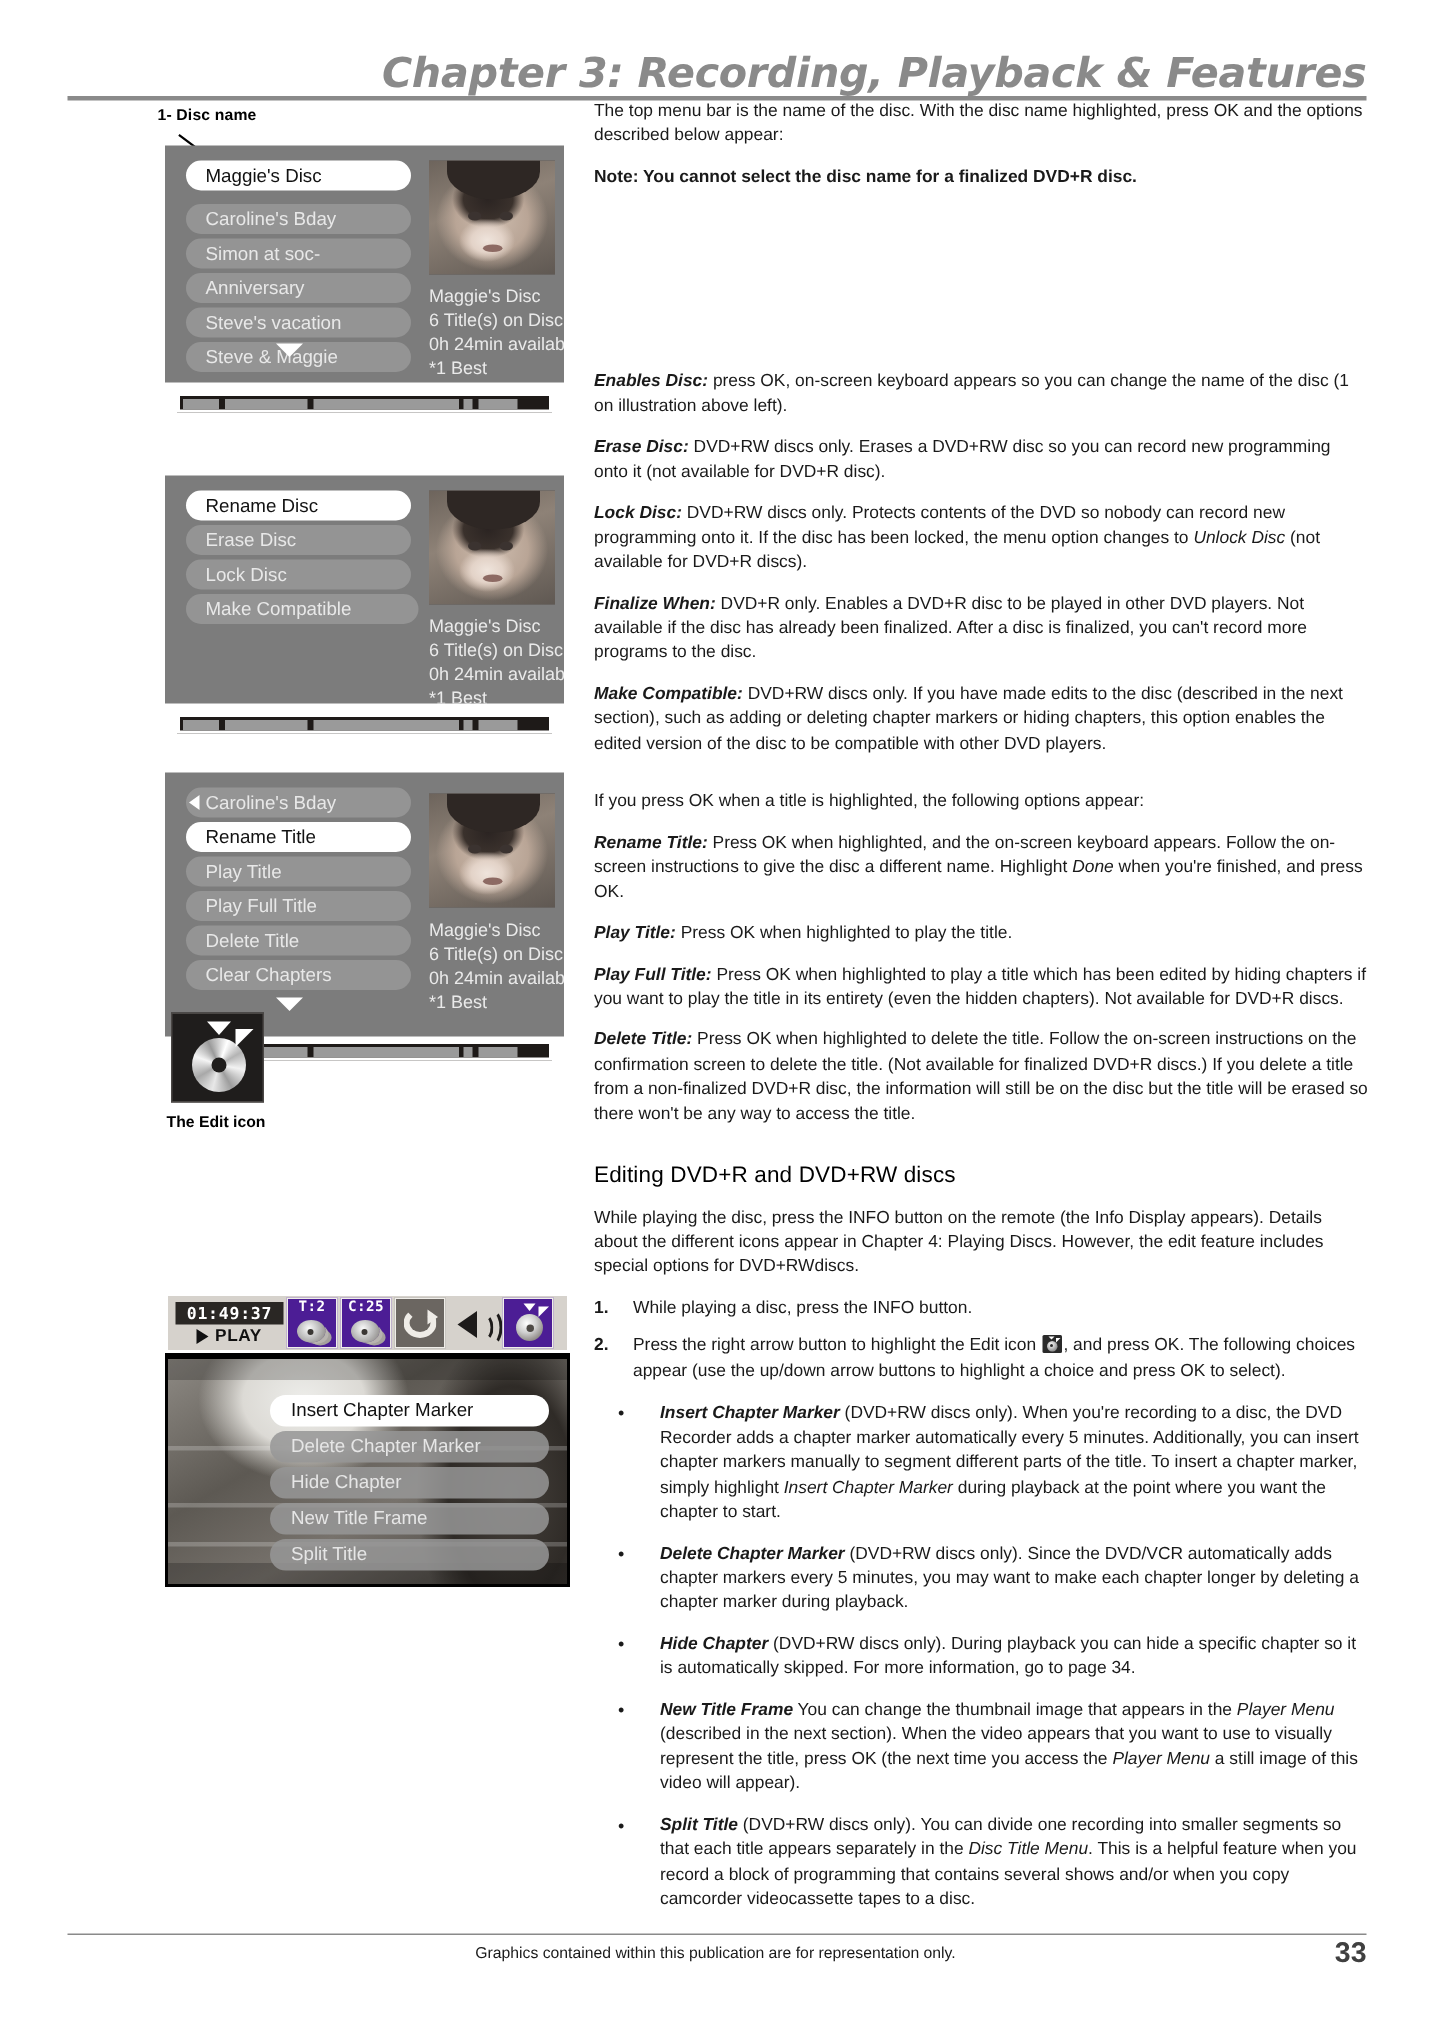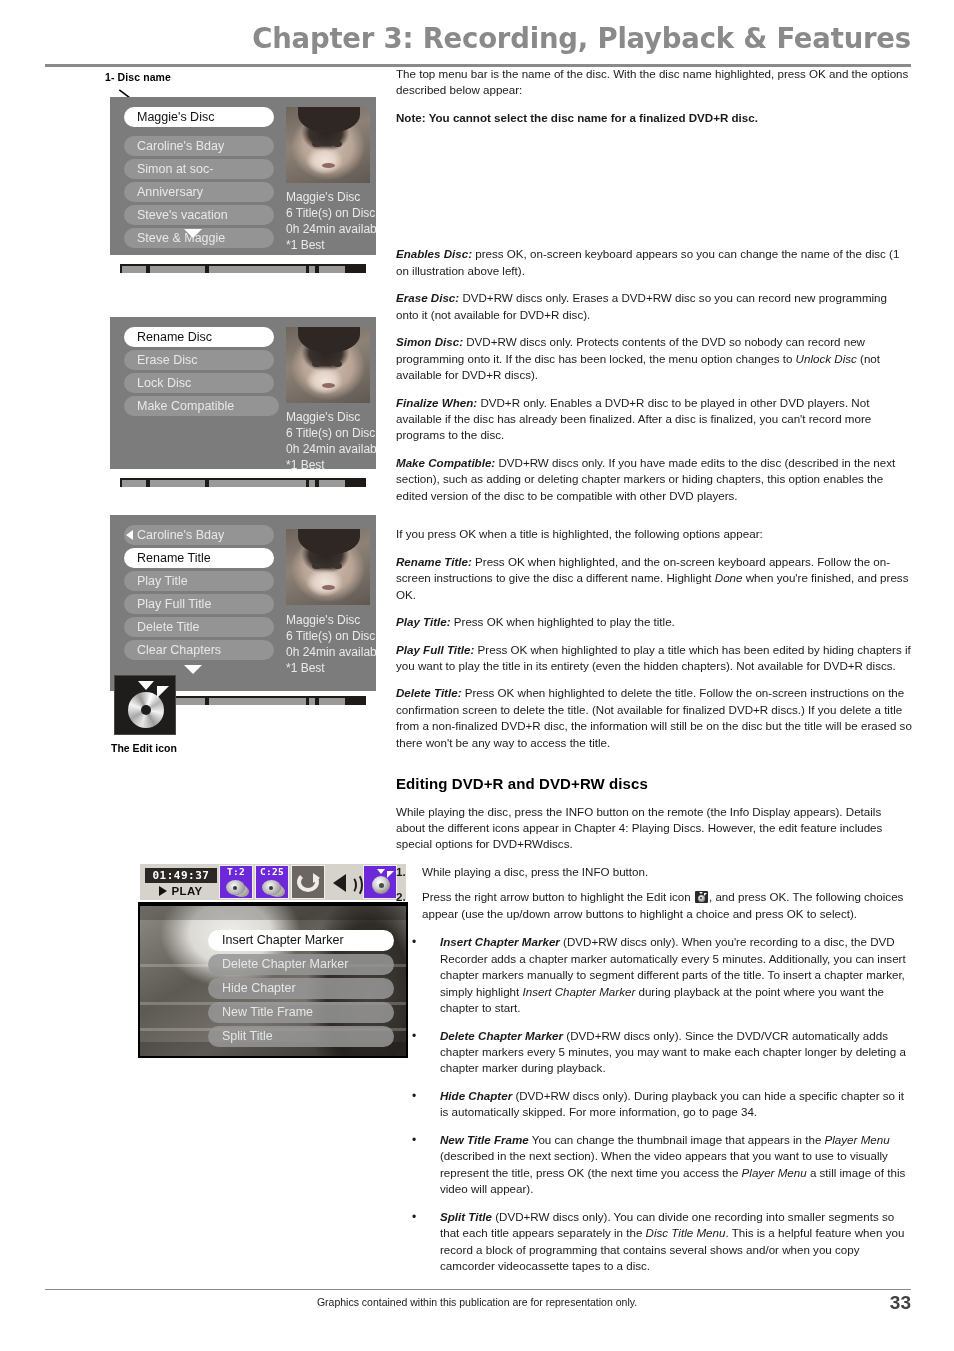--- a/index.html
+++ b/index.html
@@ -20,22 +20,23 @@
   .page-header {
     position: absolute;
     left: 45px;
     top: 22px;
     width: 866px;
     height: 40px;
   }
   .chapter-title {
     position: absolute;
     right: 0;
-    top: 0;
+    top: 11px;
     font-family: "DejaVu Sans", sans-serif;
+    font-style: italic;
     font-weight: bold;
     font-size: 27.5px;
     letter-spacing: -0.2px;
     color: #8a8a8a;
     white-space: nowrap;
   }
   .header-rule {
     position: absolute;
     left: 0;
     top: 42px;
@@ -68,21 +69,21 @@
   }
   .lead-bi {
     font-weight: bold;
     font-style: italic;
   }
   .lead-b { font-weight: bold; }
   .ital { font-style: italic; }
 
   h2.section-head {
     font-size: 15px;
-    font-weight: bold;
+    font-weight: normal;
     margin: 22px 0 9px 0;
     color: #000;
     letter-spacing: 0.1px;
   }
 
   ol.steps {
     margin: 10px 0 0 0;
     padding: 0;
     list-style: none;
   }
@@ -359,21 +360,20 @@
 
   
   .player-panel {
     position: absolute;
     left: 110px;
     top: 862px;
     width: 270px;
     height: 196px;
     background: #000;
     box-sizing: border-box;
-    margin-left: 28px;
   }
   .info-bar {
     position: absolute;
     left: 0; top: 0;
     width: 270px;
     height: 40px;
     background: #d6d2cc;
     border: 2px solid #ffffff;
     box-sizing: border-box;
     display: flex;
@@ -408,21 +408,21 @@
   .play-tri {
     width: 0; height: 0;
     border-top: 5px solid transparent;
     border-bottom: 5px solid transparent;
     border-left: 8px solid #111;
   }
   .icon-cell {
     width: 34px;
     height: 34px;
     margin-left: 2px;
-    background: #6d28d9;
+    background: #4c1d95;
     border: 1px solid #f0eee9;
     position: relative;
     box-sizing: border-box;
   }
   .icon-cell.flat { background: #6b6661; }
   .icon-cell.plain { background: #d6d2cc; border-color: #d6d2cc; }
   .icon-tag {
     position: absolute;
     left: 0; top: 0;
     width: 100%;
@@ -772,21 +772,21 @@
 
   <p>
     <span class="lead-bi">Enables Disc:</span><span> press OK, on-screen keyboard appears so you can change the name of the disc (1 on illustration above left).</span>
   </p>
 
   <p>
     <span class="lead-bi">Erase Disc:</span><span> DVD+RW discs only. Erases a DVD+RW disc so you can record new programming onto it (not available for DVD+R disc).</span>
   </p>
 
   <p>
-    <span class="lead-bi">Simon Disc:</span><span> DVD+RW discs only. Protects contents of the DVD so nobody can record new programming onto it. If the disc has been locked, the menu option changes to </span><span class="ital">Unlock Disc</span><span> (not available for DVD+R discs).</span>
+    <span class="lead-bi">Lock Disc:</span><span> DVD+RW discs only. Protects contents of the DVD so nobody can record new programming onto it. If the disc has been locked, the menu option changes to </span><span class="ital">Unlock Disc</span><span> (not available for DVD+R discs).</span>
   </p>
 
   <p>
     <span class="lead-bi">Finalize When:</span><span> DVD+R only. Enables a DVD+R disc to be played in other DVD players. Not available if the disc has already been finalized. After a disc is finalized, you can't record more programs to the disc.</span>
   </p>
 
   <p style="margin-bottom:22px;">
     <span class="lead-bi">Make Compatible:</span><span> DVD+RW discs only. If you have made edits to the disc (described in the next section), such as adding or deleting chapter markers or hiding chapters, this option enables the edited version of the disc to be compatible with other DVD players.</span>
   </p>
 

